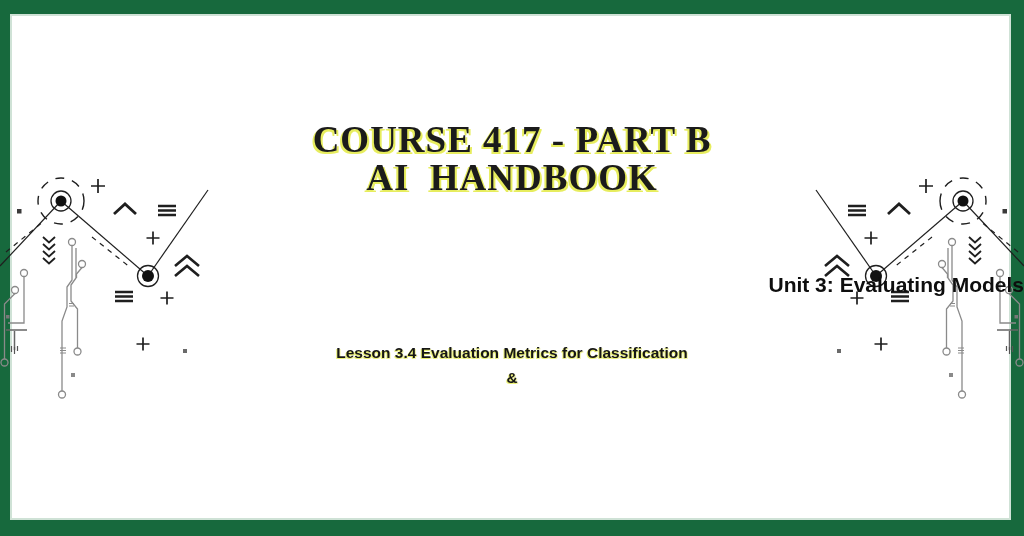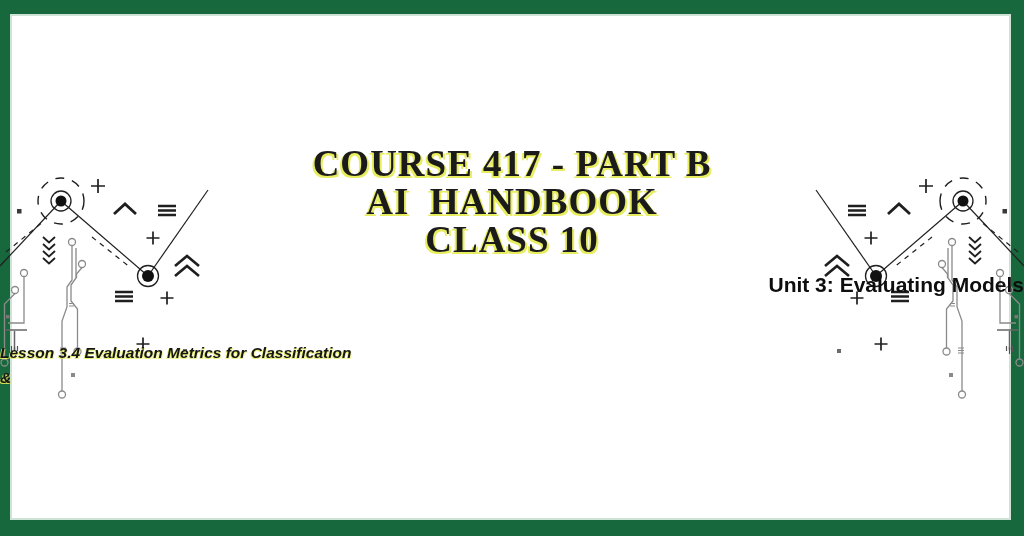--- a/index.html
+++ b/index.html
@@ -35,42 +35,41 @@
   .title-block{
     position:absolute;
     left:0; right:0; top:121px;
     text-align:center;
     font-family:"Liberation Serif", serif;
     font-weight:700;
     font-size:37px;
     line-height:38px;
     letter-spacing:1px;
     color:var(--text-dark);
-    margin-top:24px;
   }
   .title-line{
     white-space:pre;
     text-shadow:-2px 2px 0 var(--highlight-yellow), 2px 2px 0 var(--highlight-yellow);
   }
   .subtitle{
     position:absolute;
     left:0; right:0; top:273px;
     text-align:right;
     font-size:21px;
     font-weight:700;
     color:#0e0e0e;
   }
   .lessons{
     position:absolute;
     left:0; right:0; top:341px;
+    text-align:center;
     font-size:15.5px;
     font-weight:700;
     line-height:24.5px;
     color:#161616;
-    font-style:italic;
   }
   .lesson-line{
     text-shadow:-1px 1px 0 rgba(231,237,94,.85), 1px 1px 0 rgba(231,237,94,.55);
   }
   svg .ink{stroke:#1f1f1f; fill:none;}
   svg .gray{stroke:var(--trace-gray); fill:none;}
 </style>
 </head>
 <body>
 
@@ -206,21 +205,20 @@
     <path class="gray" d="M82,147.5 L76.5,154 V158" stroke-width="1.3"></path>
     <path class="gray" d="M76,128 V158 L71,165 V181 L77.5,189 V228" stroke-width="1.3"></path>
     <circle class="gray" cx="77.5" cy="231.5" r="3.5" stroke-width="1.3"></circle>
   </g>
 </svg>
 
 <div class="text-layer">
   <div class="title-block">
     <div class="title-line">COURSE 417 - PART B</div>
     <div class="title-line">AI  HANDBOOK</div>
-    <div class="title-line">CLASS 10</div>
   </div>
 
   <div class="subtitle">Unit 3: Evaluating Models</div>
 
   <div class="lessons">
     <div class="lesson-line">Lesson 3.4 Evaluation Metrics for Classification</div>
     <div class="lesson-line">&amp;</div>
   </div>
 </div>
 

